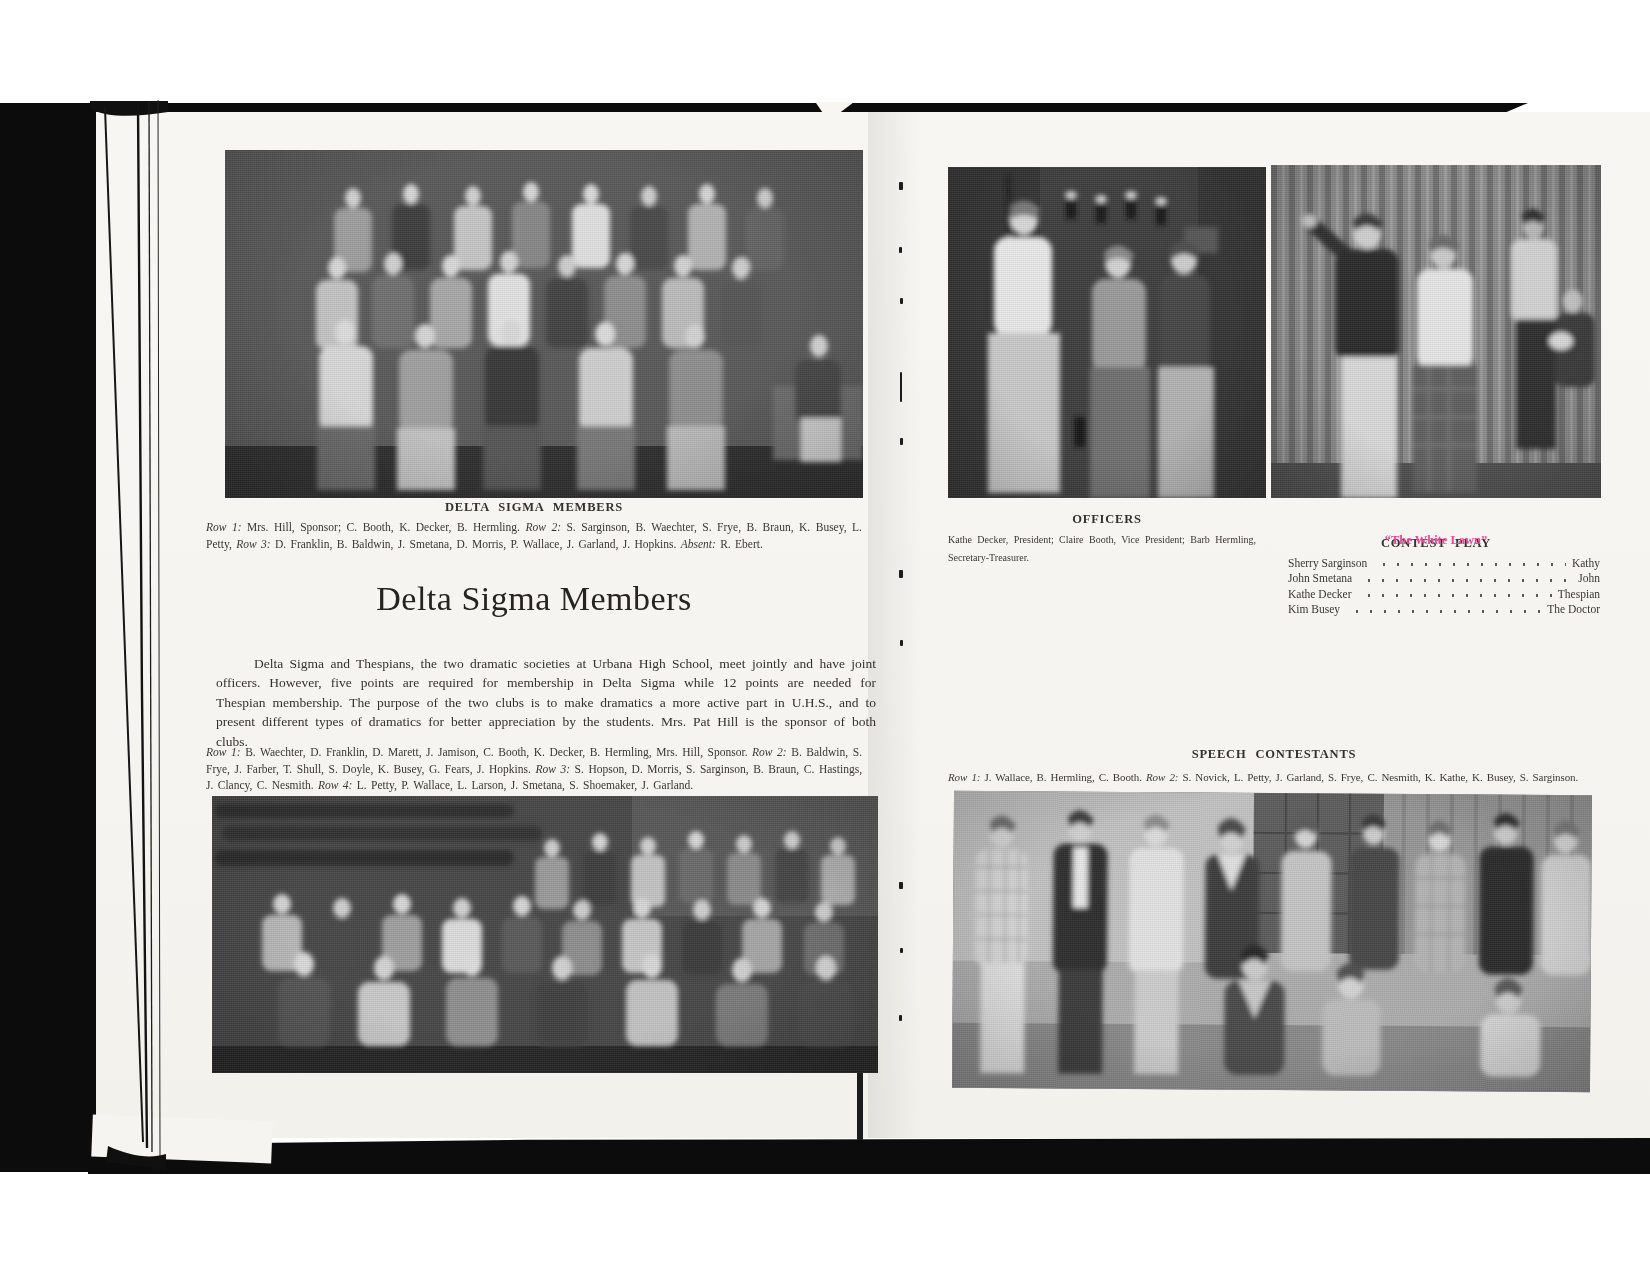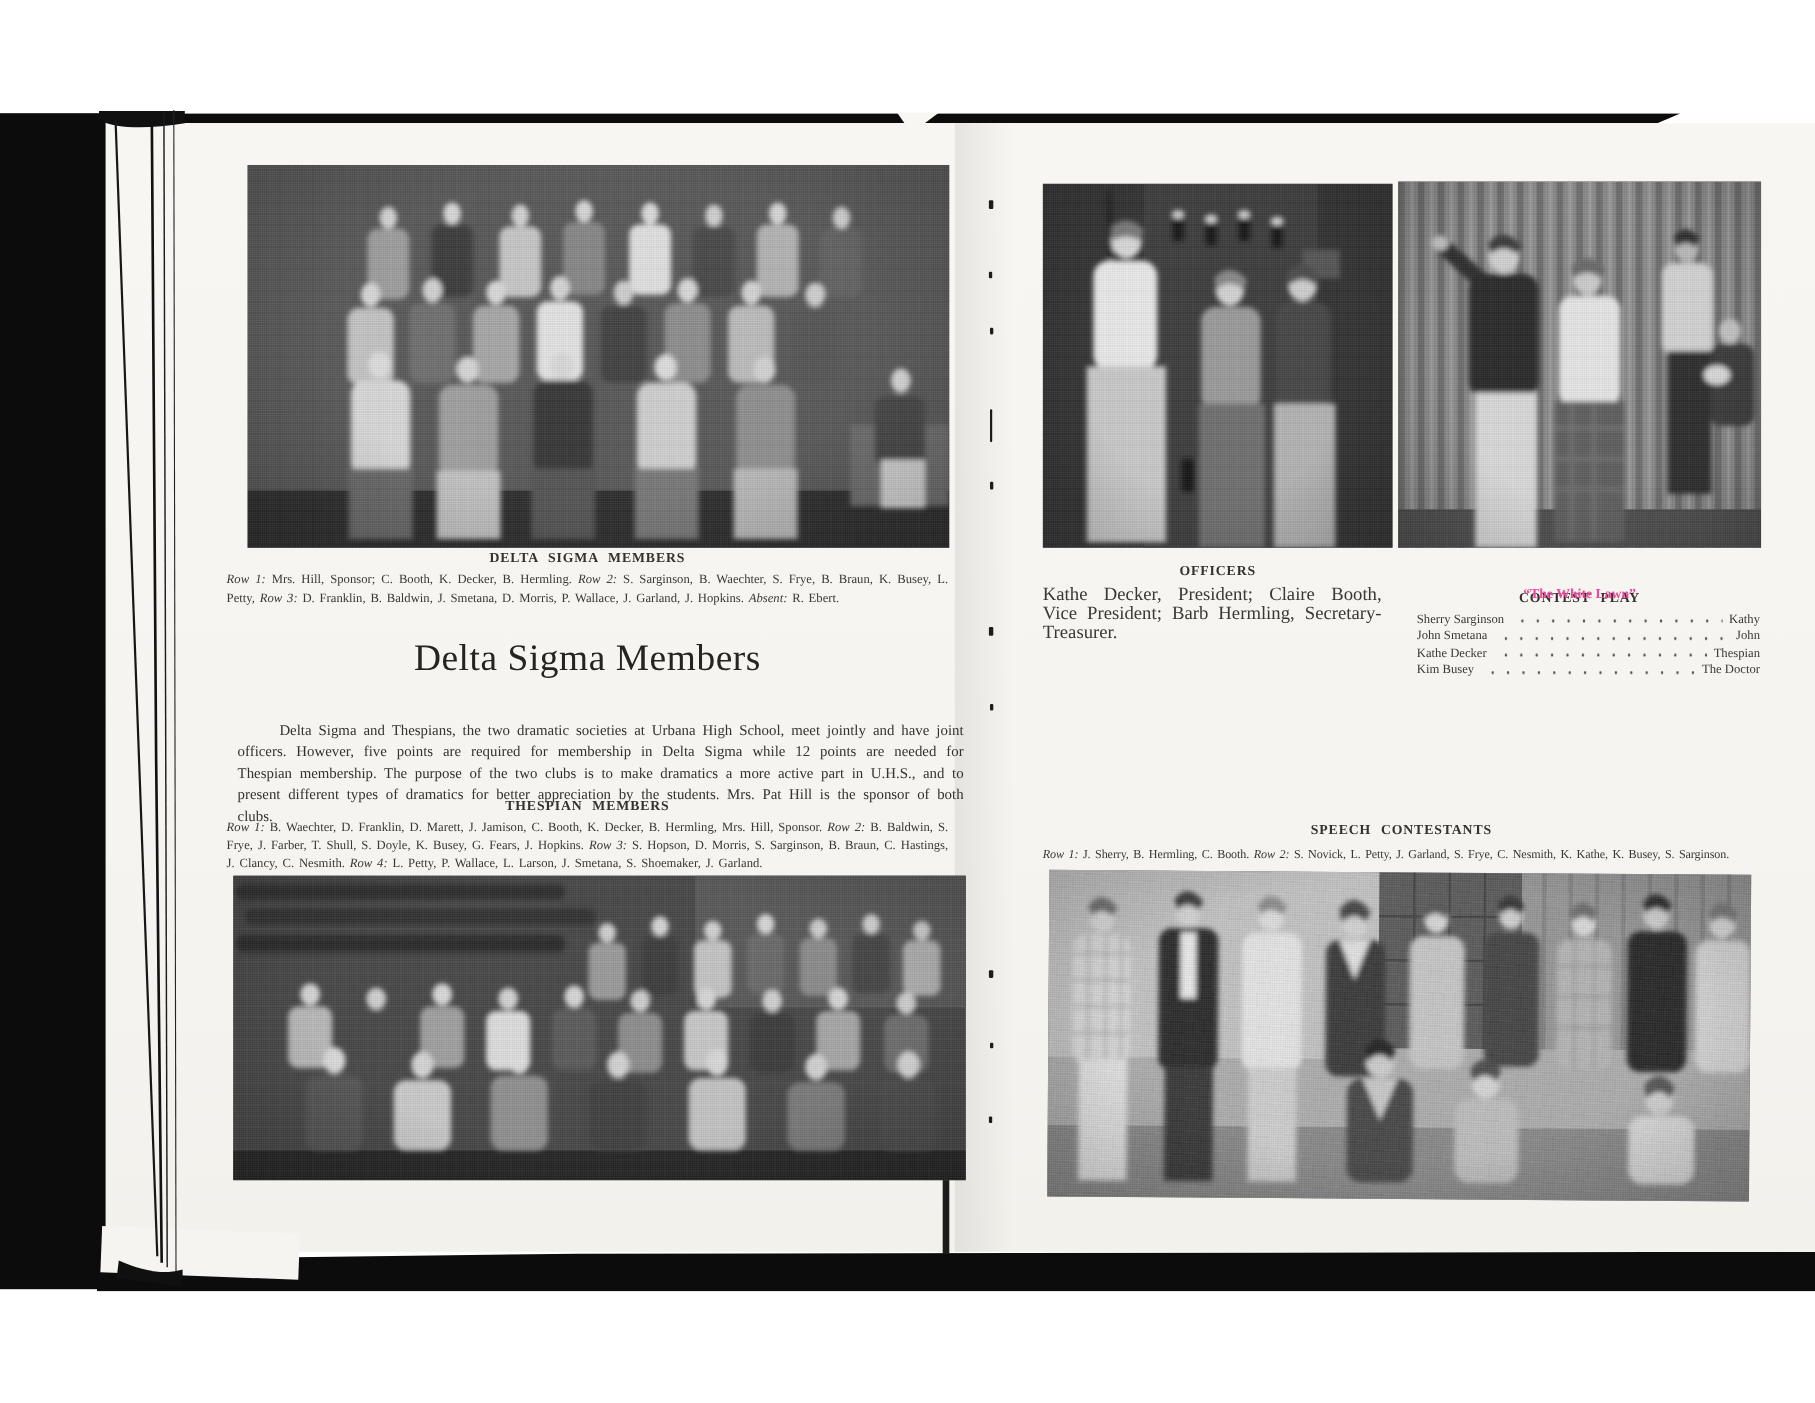--- a/index.html
+++ b/index.html
@@ -38,21 +38,21 @@
   .abs{position:absolute;font-family:Liberation Serif, serif;}
   .cap-title{margin:0;font-size:12.5px;font-weight:700;letter-spacing:.8px;word-spacing:5px;
              text-align:center;color:#34322d;}
   .cap{margin:0;font-size:11.5px;line-height:16.5px;text-align:justify;word-spacing:1.5px;
        color:#3a3833;}
   .cap i{font-style:italic;}
   .big-heading{margin:0;font-size:34px;font-weight:400;text-align:center;letter-spacing:.5px;
                color:#262420;}
   .body-text{margin:12px;font-size:13.5px;line-height:19.4px;text-align:justify;
              text-indent:38px;word-spacing:2.5px;color:#34322d;}
-  .officers-text{margin:0;font-size:17px;line-height:17.5px;text-align:justify;
+  .officers-text{margin:0;font-size:10px;line-height:17.5px;text-align:justify;
                  word-spacing:2px;color:#3a3833;}
   .sub-title{margin:0;font-size:12.5px;font-weight:700;text-align:center;color:#ec4899;}
   .cast{font-size:11.5px;color:#3a3833;}
   .cast-row{display:flex;align-items:flex-end;height:15.5px;}
   .cast-name{white-space:nowrap;}
   .cast-role{white-space:nowrap;}
   .dots{flex:1;align-self:stretch;margin:0 6px;
         background-image:radial-gradient(circle,#57544e 1.1px,rgba(0,0,0,0) 1.4px);
         background-size:14px 3px;background-repeat:repeat-x;background-position:4px 80%;}
   .speech-line{margin:0;font-size:11px;white-space:nowrap;letter-spacing:-.1px;
@@ -156,21 +156,20 @@
       </g>
     </svg>
   </div>
 
   <h3 class="abs cap-title" style="left:206px;top:500px;width:656px;">DELTA SIGMA MEMBERS</h3>
   <p class="abs cap" style="left:206px;top:519px;width:656px;"><i>Row 1:</i><span>  Mrs. Hill, Sponsor; C. Booth, K. Decker, B. Hermling.  </span><i>Row 2:</i><span>  S. Sarginson, B. Waechter, S. Frye, B. Braun, K. Busey, L. Petty, </span><i>Row 3:</i><span>  D. Franklin, B. Baldwin, J. Smetana, D. Morris, P. Wallace, J. Garland, J. Hopkins.  </span><i>Absent:</i><span>  R. Ebert.</span></p>
 
   <h1 class="abs big-heading" style="left:206px;top:580px;width:656px;">Delta Sigma Members</h1>
   <p class="abs body-text" style="left:204px;top:642px;width:660px;">Delta Sigma and Thespians, the two dramatic societies at Urbana High School, meet jointly and have joint officers.  However, five points are required for membership in Delta Sigma while 12 points are needed for Thespian membership.  The purpose of the two clubs is to make dramatics a more active part in U.H.S., and to present different types of dramatics for better appreciation by the students.  Mrs. Pat Hill is the sponsor of both clubs.</p>
 
-  <h3 class="abs cap-title" style="left:206px;top:725px;width:656px;">THESPIAN MEMBERS</h3>
   <p class="abs cap" style="left:206px;top:744px;width:656px;"><i>Row 1:</i><span>  B. Waechter, D. Franklin, D. Marett, J. Jamison, C. Booth, K. Decker, B. Hermling, Mrs. Hill, Sponsor.  </span><i>Row 2:</i><span>  B. Baldwin, S. Frye, J. Farber, T. Shull, S. Doyle, K. Busey, G. Fears, J. Hopkins.  </span><i>Row 3:</i><span>  S. Hopson, D. Morris, S. Sarginson, B. Braun, C. Hastings, J. Clancy, C. Nesmith.  </span><i>Row 4:</i><span>  L. Petty, P. Wallace, L. Larson, J. Smetana, S. Shoemaker, J. Garland.</span></p>
 
   <div class="photo" style="left:212px;top:796px;width:666px;height:277px;">
     <svg viewBox="0 0 666 277" preserveAspectRatio="none">
       <defs>
           <filter id="b2" x="-10%" y="-10%" width="120%" height="120%">
             <feGaussianBlur stdDeviation="2.4"></feGaussianBlur>
           </filter>
         </defs>
       <rect width="666" height="277" fill="#474747"></rect>
@@ -330,21 +329,21 @@
       <span class="cast-role">Thespian</span>
     </div>
     <div class="cast-row">
       <span class="cast-name">Kim Busey</span>
       <span class="dots"></span>
       <span class="cast-role">The Doctor</span>
     </div>
   </div>
 
   <h3 class="abs cap-title" style="left:948px;top:747px;width:652px;">SPEECH CONTESTANTS</h3>
-  <p class="abs cap speech-line" style="left:948px;top:769px;width:652px;"><i>Row 1:</i><span>  J. Sherry, B. Hermling, C. Booth.  </span><i>Row 2:</i><span>  S. Novick, L. Petty, J. Garland, S. Frye, C. Nesmith, K. Kathe, K. Busey, S. Sarginson.</span></p>
+  <p class="abs cap speech-line" style="left:948px;top:769px;width:652px;"><i>Row 1:</i><span>  J. Wallace, B. Hermling, C. Booth.  </span><i>Row 2:</i><span>  S. Novick, L. Petty, J. Garland, S. Frye, C. Nesmith, K. Kathe, K. Busey, S. Sarginson.</span></p>
 
   <div class="photo" style="left:953px;top:793px;width:638px;height:297px;transform:rotate(.4deg);">
     <svg viewBox="0 0 638 297" preserveAspectRatio="none">
       <defs>
           <filter id="b5" x="-10%" y="-10%" width="120%" height="120%">
             <feGaussianBlur stdDeviation="2.4"></feGaussianBlur>
           </filter>
         </defs>
       <rect width="638" height="297" fill="#adadad"></rect>
       <rect width="300" height="170" fill="#c2c2c2"></rect>

